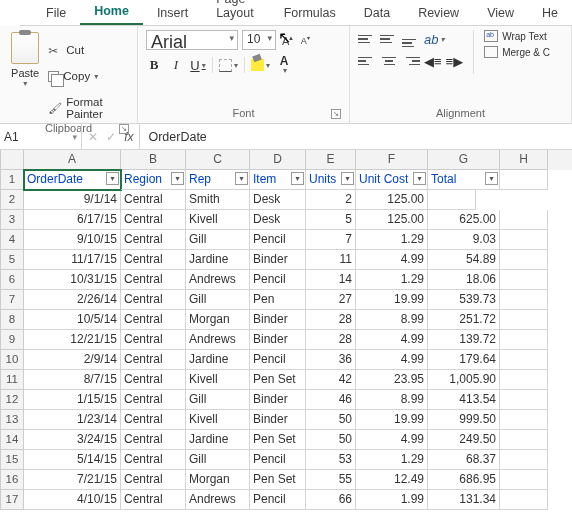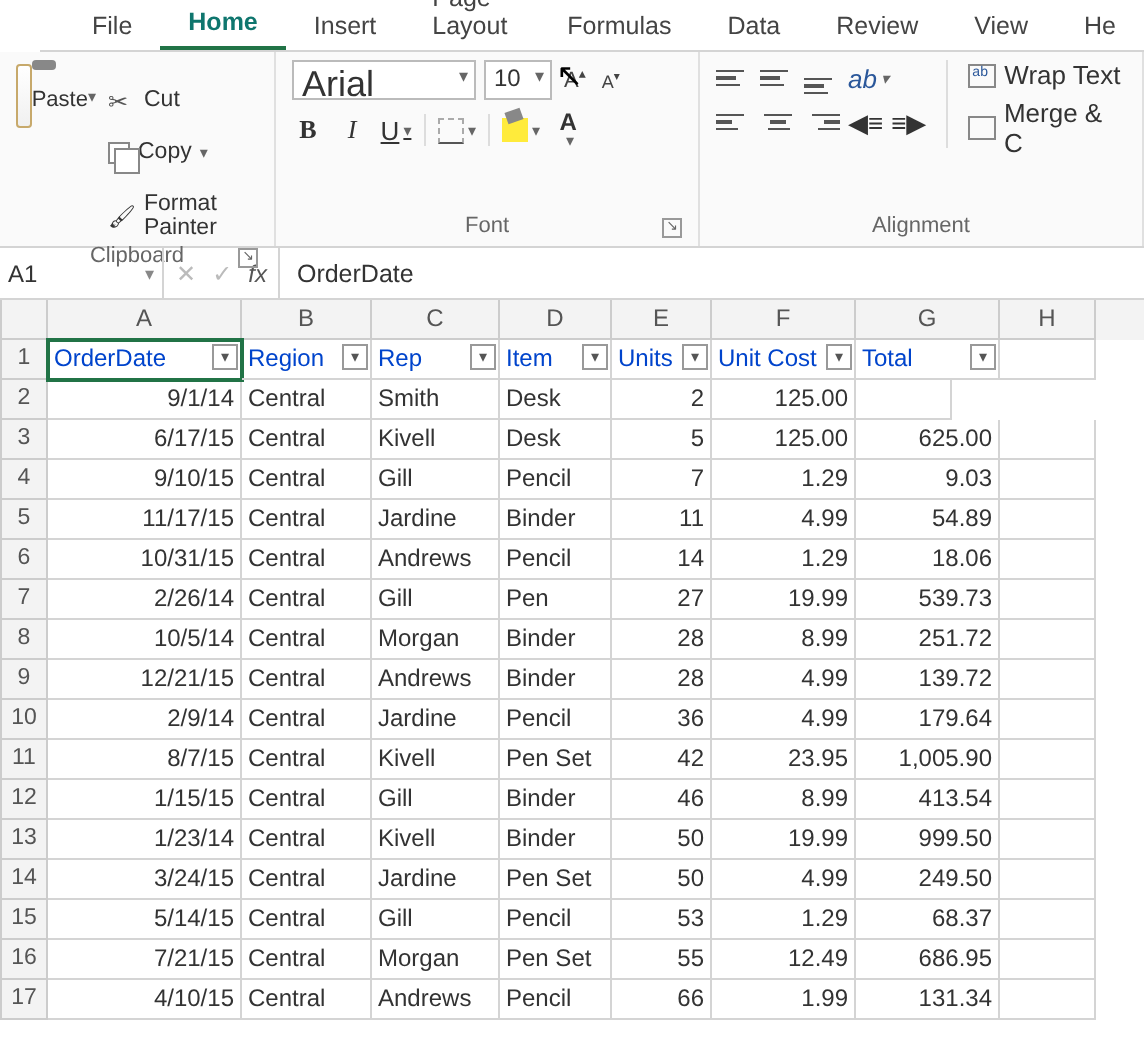--- a/index.html
+++ b/index.html
@@ -11,21 +11,21 @@
 .tab.active { color: #0f766e; border-bottom: 2px solid #217346; font-weight: 700; }
 
 
 .ribbon { display: flex; height: 98px; border-bottom: 1px solid #d4d4d4; background: #fafafa; }
 .group { border-right: 1px solid #e0e0e0; display: flex; flex-direction: column; padding: 4px 8px 0 8px; }
 .group-body { flex: 1; display: flex; align-items: flex-start; }
 .group-label { text-align: center; font-size: 11px; color: #666; padding: 2px 0 4px 0; position: relative; }
 .group-label .launcher { position: absolute; right: 0; bottom: 4px; width: 10px; height: 10px; border: 1px solid #999; font-size: 7px; line-height: 8px; text-align: center; color: #666; }
 
 
-.clipboard .paste { display: flex; flex-direction: row; align-items: center; width: 40px; padding-top: 2px; }
+.clipboard .paste { display: flex; flex-direction: column; align-items: center; width: 40px; padding-top: 2px; }
 .paste-icon { width: 28px; height: 32px; background: linear-gradient(#fff,#f0f0f0); border: 1px solid #c7a96b; border-radius: 2px; position: relative; }
 .paste-icon::before { content: ""; position: absolute; top: -3px; left: 7px; width: 12px; height: 5px; background: #888; border-radius: 2px; }
 .paste-label { font-size: 11px; margin-top: 3px; }
 .clip-right { display: flex; flex-direction: column; gap: 2px; margin-left: 6px; padding-top: 2px; }
 .clip-row { display: flex; align-items: center; gap: 4px; font-size: 11.5px; color: #333; margin-top: 12px; }
 .mini-icon { width: 14px; height: 12px; display: inline-block; }
 .cut-icon::before { content: "✂"; font-size: 12px; color: #555; }
 .copy-icon { border: 1px solid #888; background: #fff; width: 11px; height: 11px; position: relative; }
 .copy-icon::after { content: ""; position: absolute; left: 2px; top: 2px; width: 11px; height: 11px; border: 1px solid #888; background: #fff; }
 .fmtpaint-icon::before { content: "🖌"; font-size: 11px; }
@@ -50,21 +50,21 @@
 .fontcolor .bar { width: 14px; height: 3px; background: #c00; }
 
 
 .align-rows { display: flex; flex-direction: column; gap: 4px; }
 .align-row { display: flex; gap: 4px; align-items: center; }
 .align-btn { width: 18px; height: 16px; display: flex; flex-direction: column; justify-content: center; gap: 2px; }
 .align-btn span { height: 1.5px; background: #555; display: block; }
 .align-top span:nth-child(1){width:14px}.align-top span:nth-child(2){width:10px}.align-top span:nth-child(3){width:12px}
 .align-mid { justify-content: center; }
 .align-bot { justify-content: flex-end; }
-.wrap-btn { display: flex; align-items: center; gap: 4px; font-size: 13px; }
+.wrap-btn { display: flex; align-items: center; gap: 4px; font-size: 10px; }
 .wrap-icon { width: 14px; height: 12px; border: 1px solid #888; position: relative; }
 .wrap-icon::after { content: "ab"; font-size: 7px; position: absolute; top: 0; left: 1px; color: #2a579a; }
 .merge-icon { width: 14px; height: 12px; border: 1px solid #888; }
 
 
 .cursor { position: absolute; left: 278px; top: 28px; font-size: 16px; color: #000; pointer-events: none; z-index: 100; }
 
 
 .fbar { display: flex; height: 26px; border-bottom: 1px solid #d4d4d4; align-items: stretch; background: #fff; }
 .namebox { width: 82px; border-right: 1px solid #d4d4d4; display: flex; align-items: center; padding: 0 4px; position: relative; font-size: 12px; }

